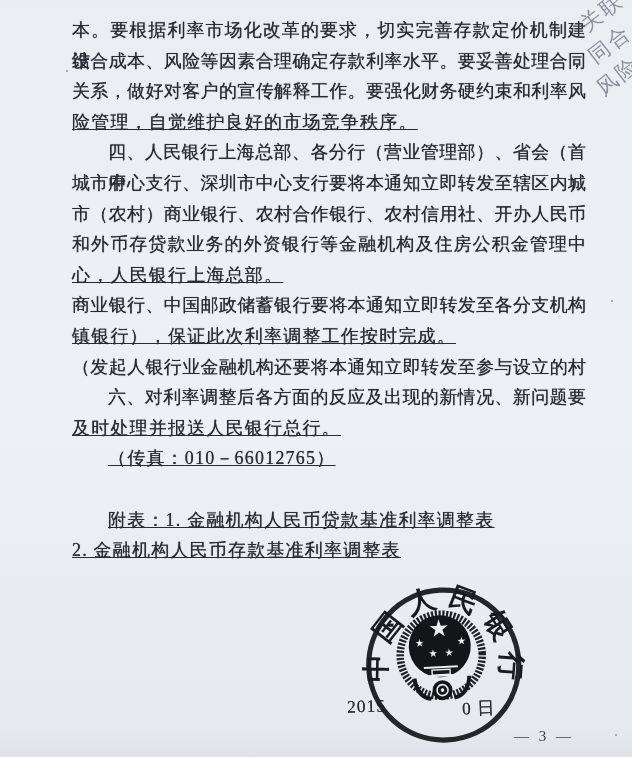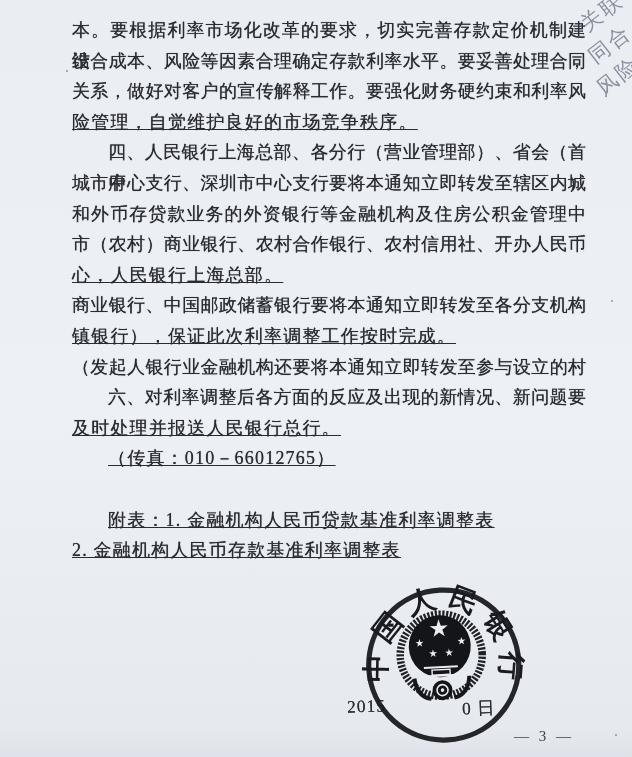--- a/index.html
+++ b/index.html
@@ -49,22 +49,22 @@
 
 <div class="page">
 
   <div class="textblock">
     <div class="ln fill">本。要根据利率市场化改革的要求，切实完善存款定价机制建设，</div>
     <div class="ln fill">结合成本、风险等因素合理确定存款利率水平。要妥善处理合同</div>
     <div class="ln fill">关系，做好对客户的宣传解释工作。要强化财务硬约束和利率风</div>
     <div class="ln plain">险管理，自觉维护良好的市场竞争秩序。</div>
     <div class="ln fill in1">四、人民银行上海总部、各分行（营业管理部）、省会（首府）</div>
     <div class="ln fill">城市中心支行、深圳市中心支行要将本通知立即转发至辖区内城</div>
+    <div class="ln fill">市（农村）商业银行、农村合作银行、农村信用社、开办人民币</div>
     <div class="ln fill">和外币存贷款业务的外资银行等金融机构及住房公积金管理中</div>
-    <div class="ln fill">市（农村）商业银行、农村合作银行、农村信用社、开办人民币</div>
     <div class="ln plain">心，人民银行上海总部。</div>
     <div class="ln fill">商业银行、中国邮政储蓄银行要将本通知立即转发至各分支机构</div>
     <div class="ln plain">镇银行），保证此次利率调整工作按时完成。</div>
     <div class="ln fill">（发起人银行业金融机构还要将本通知立即转发至参与设立的村</div>
     <div class="ln fill in1">六、对利率调整后各方面的反应及出现的新情况、新问题要</div>
     <div class="ln plain">及时处理并报送人民银行总行。</div>
     <div class="ln plain in1">（传真：010－66012765）</div>
     <div class="ln plain"></div>
     <div class="ln plain in1">附表：1. 金融机构人民币贷款基准利率调整表</div>
     <div class="ln plain in2">2. 金融机构人民币存款基准利率调整表</div>

